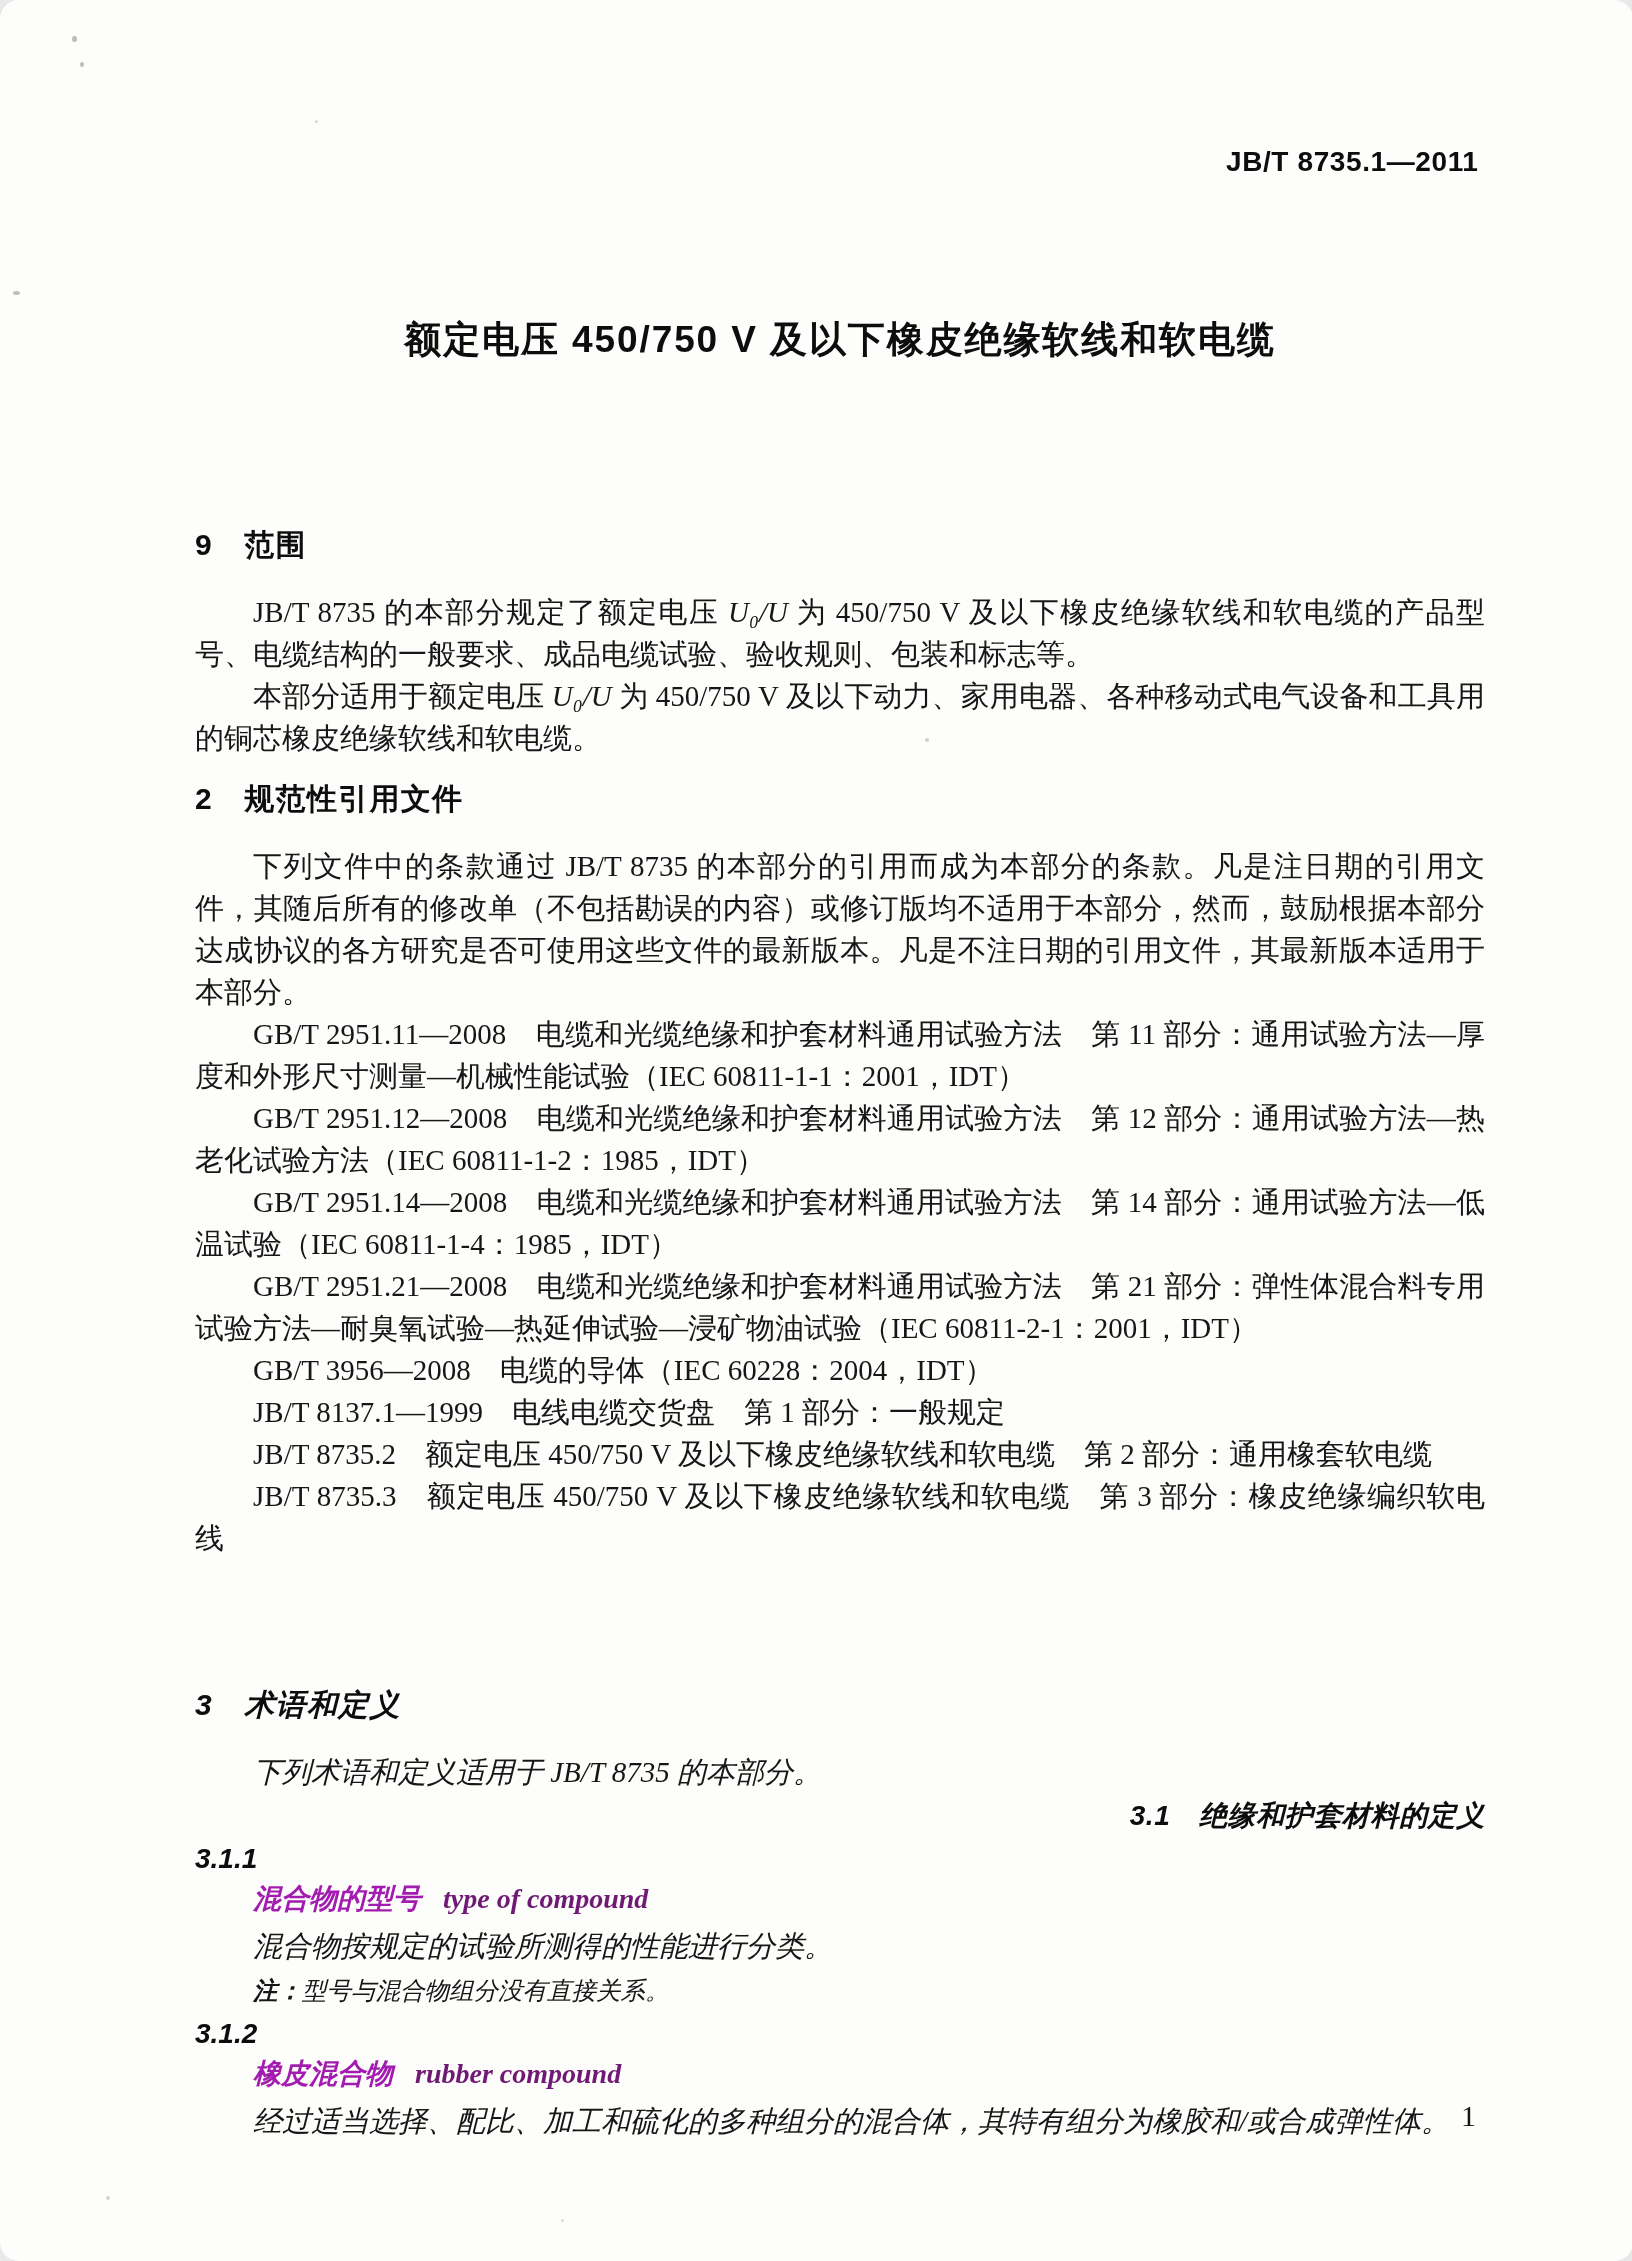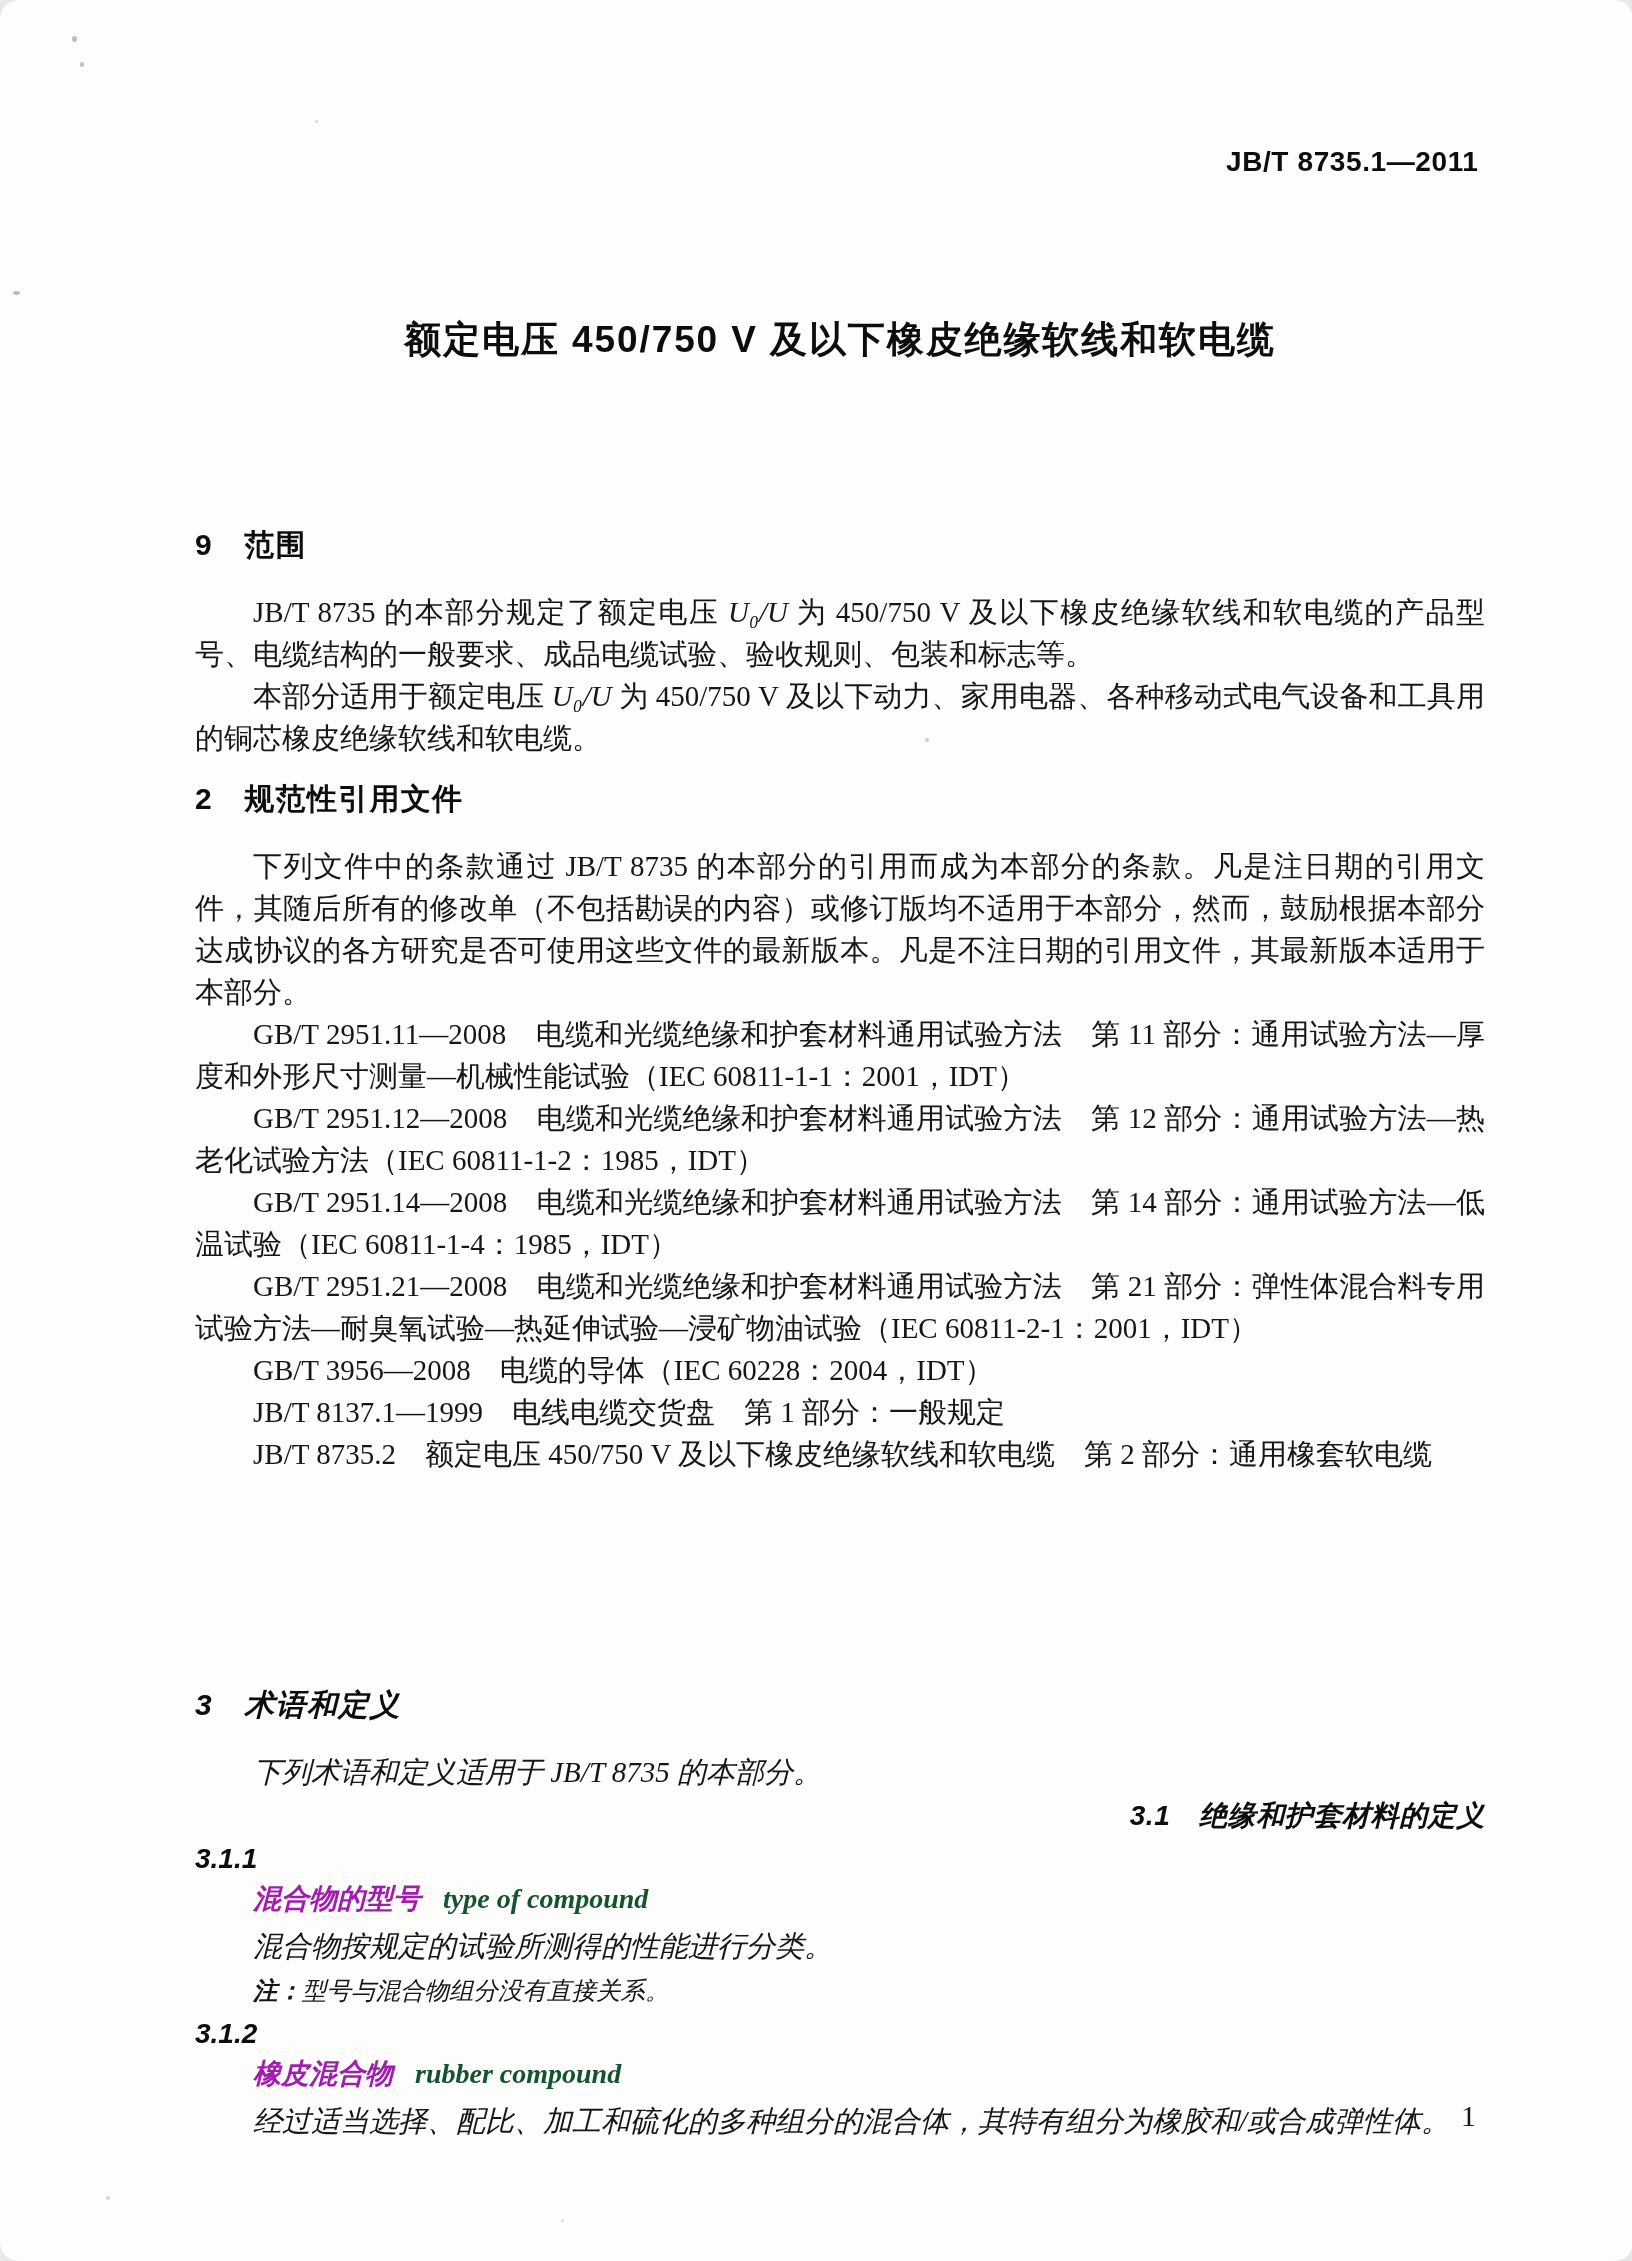--- a/index.html
+++ b/index.html
@@ -35,21 +35,21 @@
 
   .sec-h{font-size:30px;line-height:34px;margin:0 0 29px 0;letter-spacing:1.3px;}
 
   .para{font-size:29px;line-height:42px;margin:0;text-indent:2em;text-align:justify;}
   .ref{font-size:29px;line-height:42px;margin:0;text-indent:2em;text-align:justify;}
 
   .sub-h{font-size:28px;line-height:45px;margin:0;letter-spacing:0.6px;text-align:right;}
   .clause-num{font-size:28px;line-height:41px;margin:0;}
   .term-line{margin:0;line-height:40px;padding-left:58px;}
   .term-cn{font-family:"Liberation Sans","DejaVu Sans",sans-serif;font-weight:bold;font-size:28px;color:#a21caf;}
-  .term-en{font-family:"Liberation Serif","DejaVu Serif",serif;font-weight:bold;font-size:28px;margin-left:22px;color:#14532d;}
+  .term-en{font-family:"Liberation Serif","DejaVu Serif",serif;font-weight:bold;font-size:28px;margin-left:22px;color:#701a75;}
   .def{font-size:29px;line-height:43px;margin:0;text-indent:2em;text-align:justify;}
   .note{font-size:24.5px;line-height:45px;margin:0;padding-left:58px;}
   .note-label{font-family:"Liberation Sans","DejaVu Sans",sans-serif;font-weight:bold;}
 
   .var-u{font-style:italic;font-family:"Liberation Serif","DejaVu Serif",serif;}
 
   .page-num{position:absolute;left:1461px;top:2099px;font-size:30px;}
 
   .speck{position:absolute;background:#8a8a8a;border-radius:50%;opacity:.55;}
   .sp1{left:72px;top:36px;width:4.5px;height:5.8px;}
@@ -86,20 +86,21 @@
   <div class="sec" id="sec2">
     <h2 class="sec-h hei">2　规范性引用文件</h2>
     <p class="para">下列文件中的条款通过 JB/T 8735 的本部分的引用而成为本部分的条款。凡是注日期的引用文件，其随后所有的修改单（不包括勘误的内容）或修订版均不适用于本部分，然而，鼓励根据本部分达成协议的各方研究是否可使用这些文件的最新版本。凡是不注日期的引用文件，其最新版本适用于本部分。</p>
     <p class="ref">GB/T 2951.11—2008　电缆和光缆绝缘和护套材料通用试验方法　第 11 部分：通用试验方法—厚度和外形尺寸测量—机械性能试验（IEC 60811-1-1：2001，IDT）</p>
     <p class="ref">GB/T 2951.12—2008　电缆和光缆绝缘和护套材料通用试验方法　第 12 部分：通用试验方法—热老化试验方法（IEC 60811-1-2：1985，IDT）</p>
     <p class="ref">GB/T 2951.14—2008　电缆和光缆绝缘和护套材料通用试验方法　第 14 部分：通用试验方法—低温试验（IEC 60811-1-4：1985，IDT）</p>
     <p class="ref">GB/T 2951.21—2008　电缆和光缆绝缘和护套材料通用试验方法　第 21 部分：弹性体混合料专用试验方法—耐臭氧试验—热延伸试验—浸矿物油试验（IEC 60811-2-1：2001，IDT）</p>
     <p class="ref">GB/T 3956—2008　电缆的导体（IEC 60228：2004，IDT）</p>
     <p class="ref">JB/T 8137.1—1999　电线电缆交货盘　第 1 部分：一般规定</p>
     <p class="ref">JB/T 8735.2　额定电压 450/750 V 及以下橡皮绝缘软线和软电缆　第 2 部分：通用橡套软电缆</p>
+    <p class="ref">JB/T 8735.3　额定电压 450/750 V 及以下橡皮绝缘软线和软电缆　第 3 部分：橡皮绝缘编织软电线</p>
   </div>
 
   <div class="sec" id="sec3">
     <h2 class="sec-h hei">3　术语和定义</h2>
     <p class="para">下列术语和定义适用于 JB/T 8735 的本部分。</p>
     <h3 class="sub-h hei">3.1　绝缘和护套材料的定义</h3>
 
     <p class="clause-num hei">3.1.1</p>
     <p class="term-line"><span class="term-cn">混合物的型号</span><span class="term-en">type of compound</span></p>
     <p class="def">混合物按规定的试验所测得的性能进行分类。</p>

